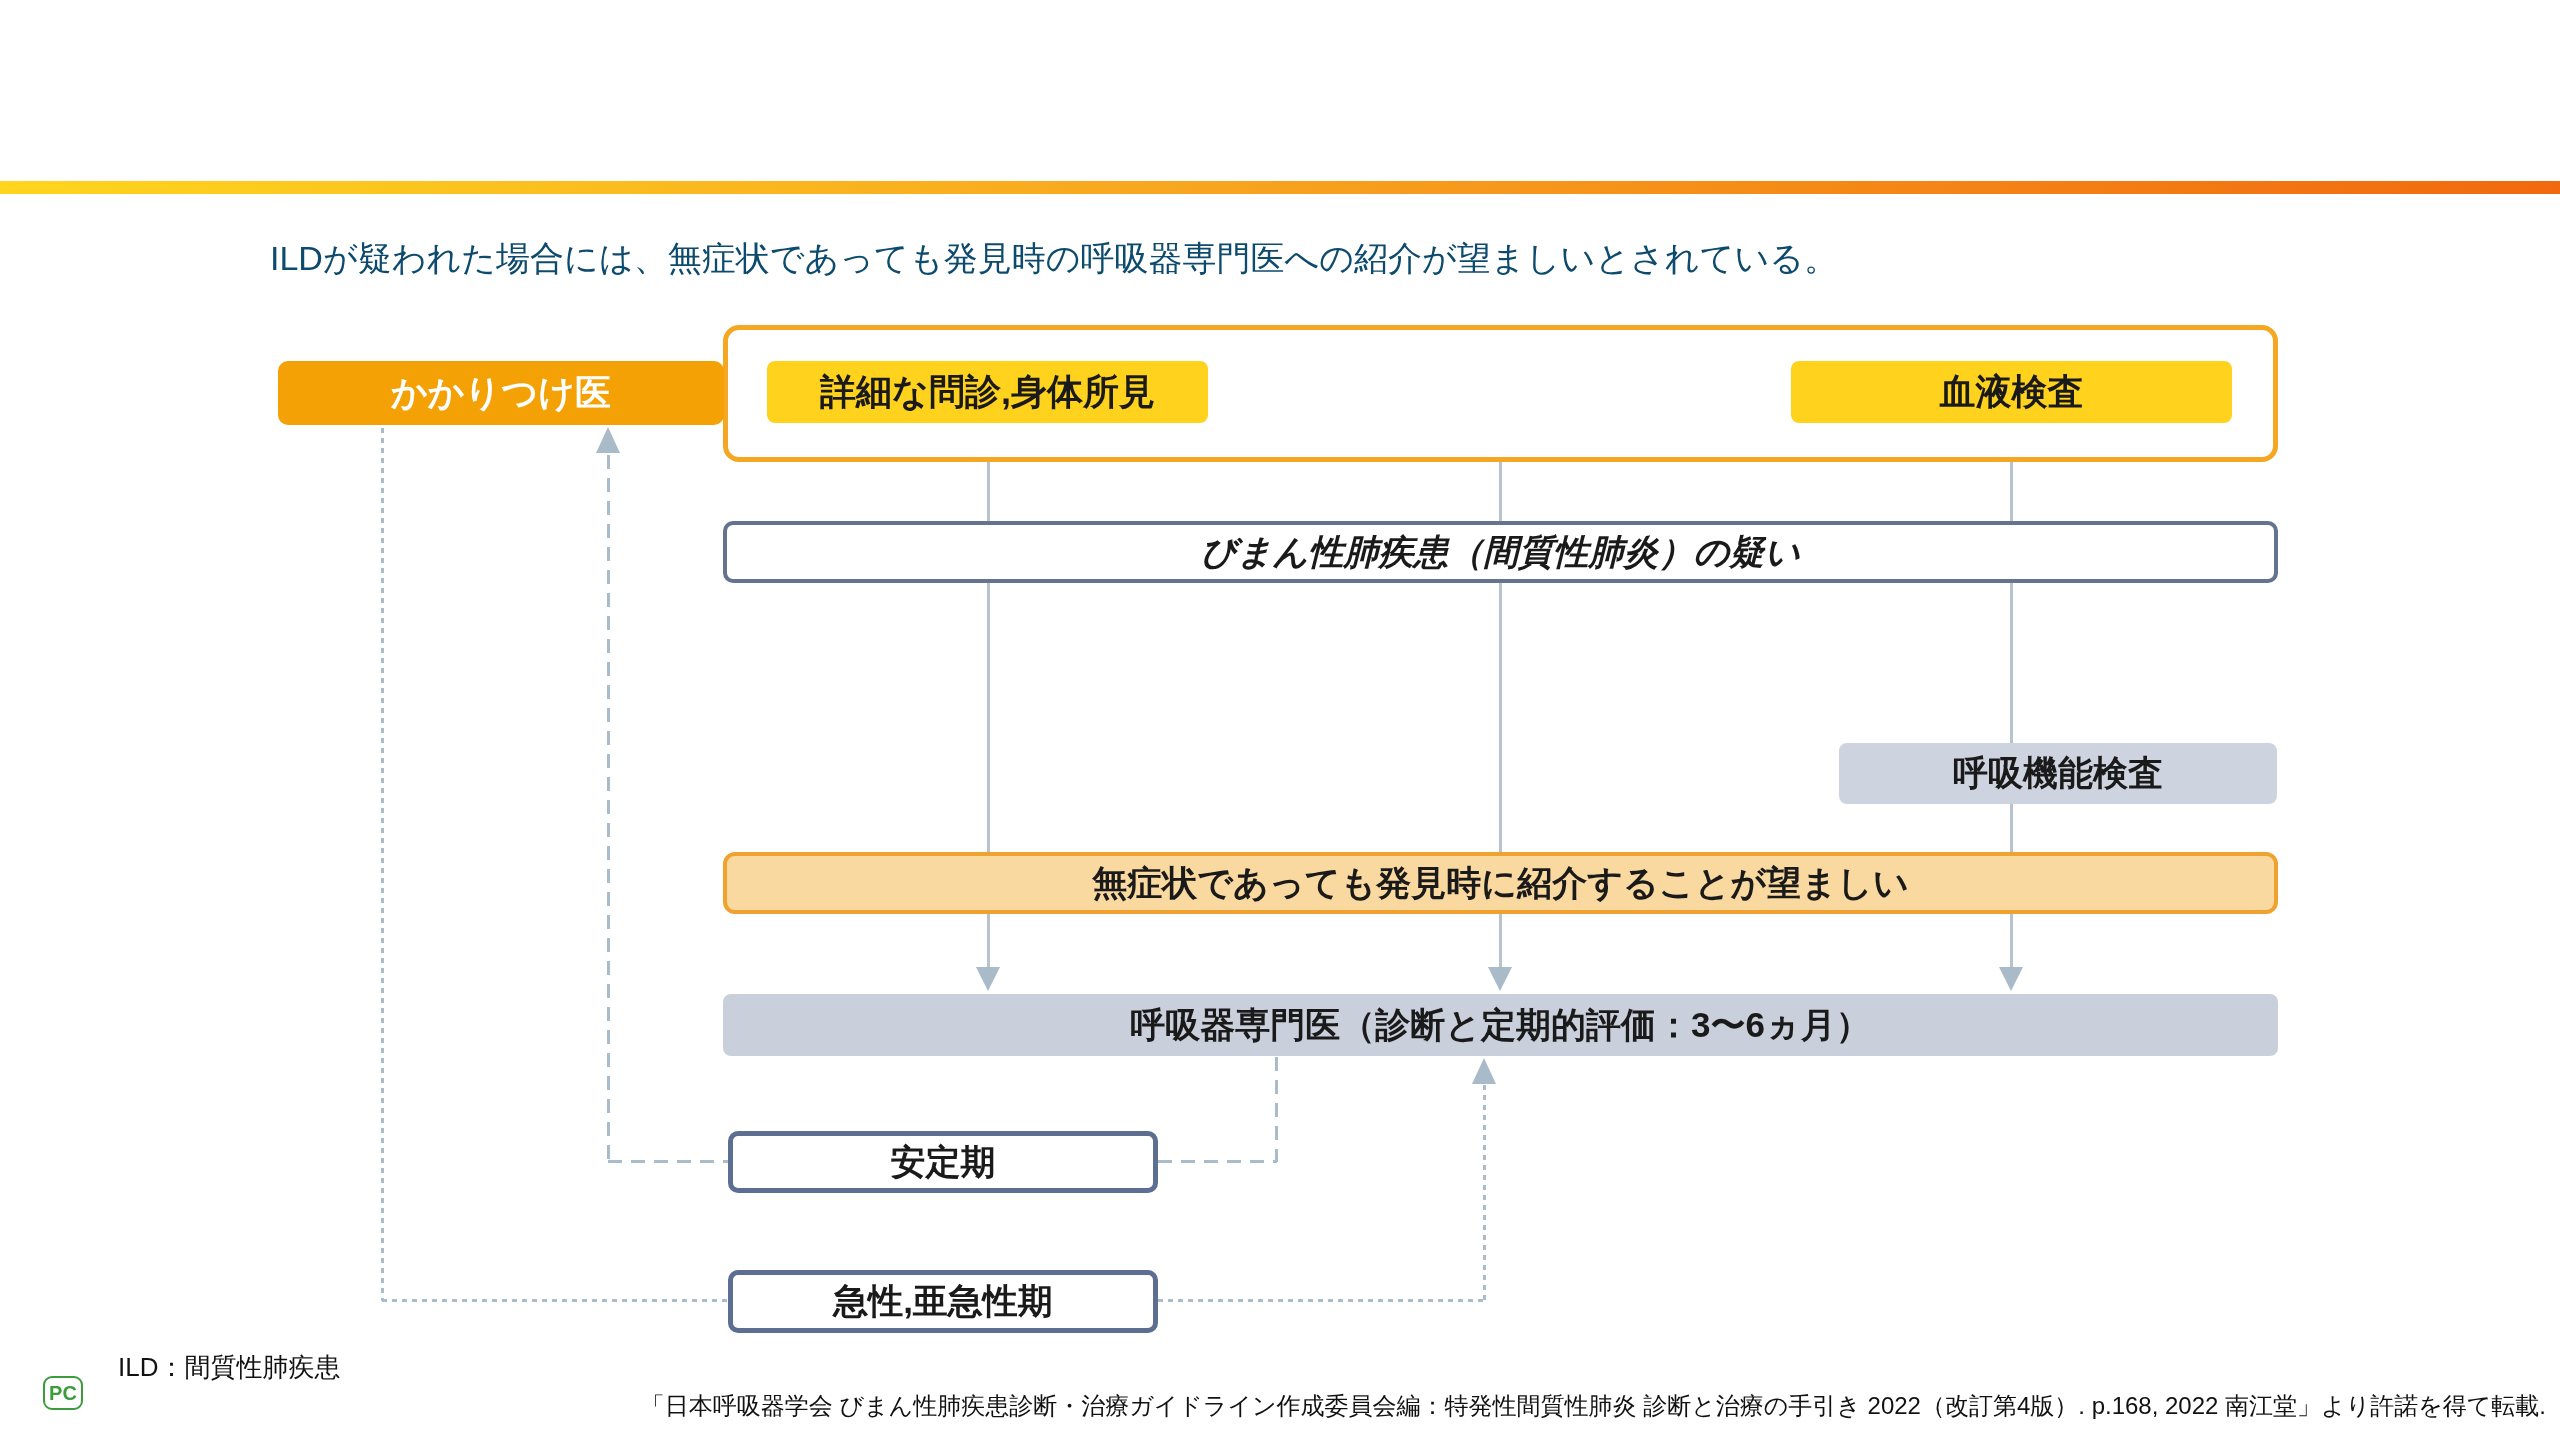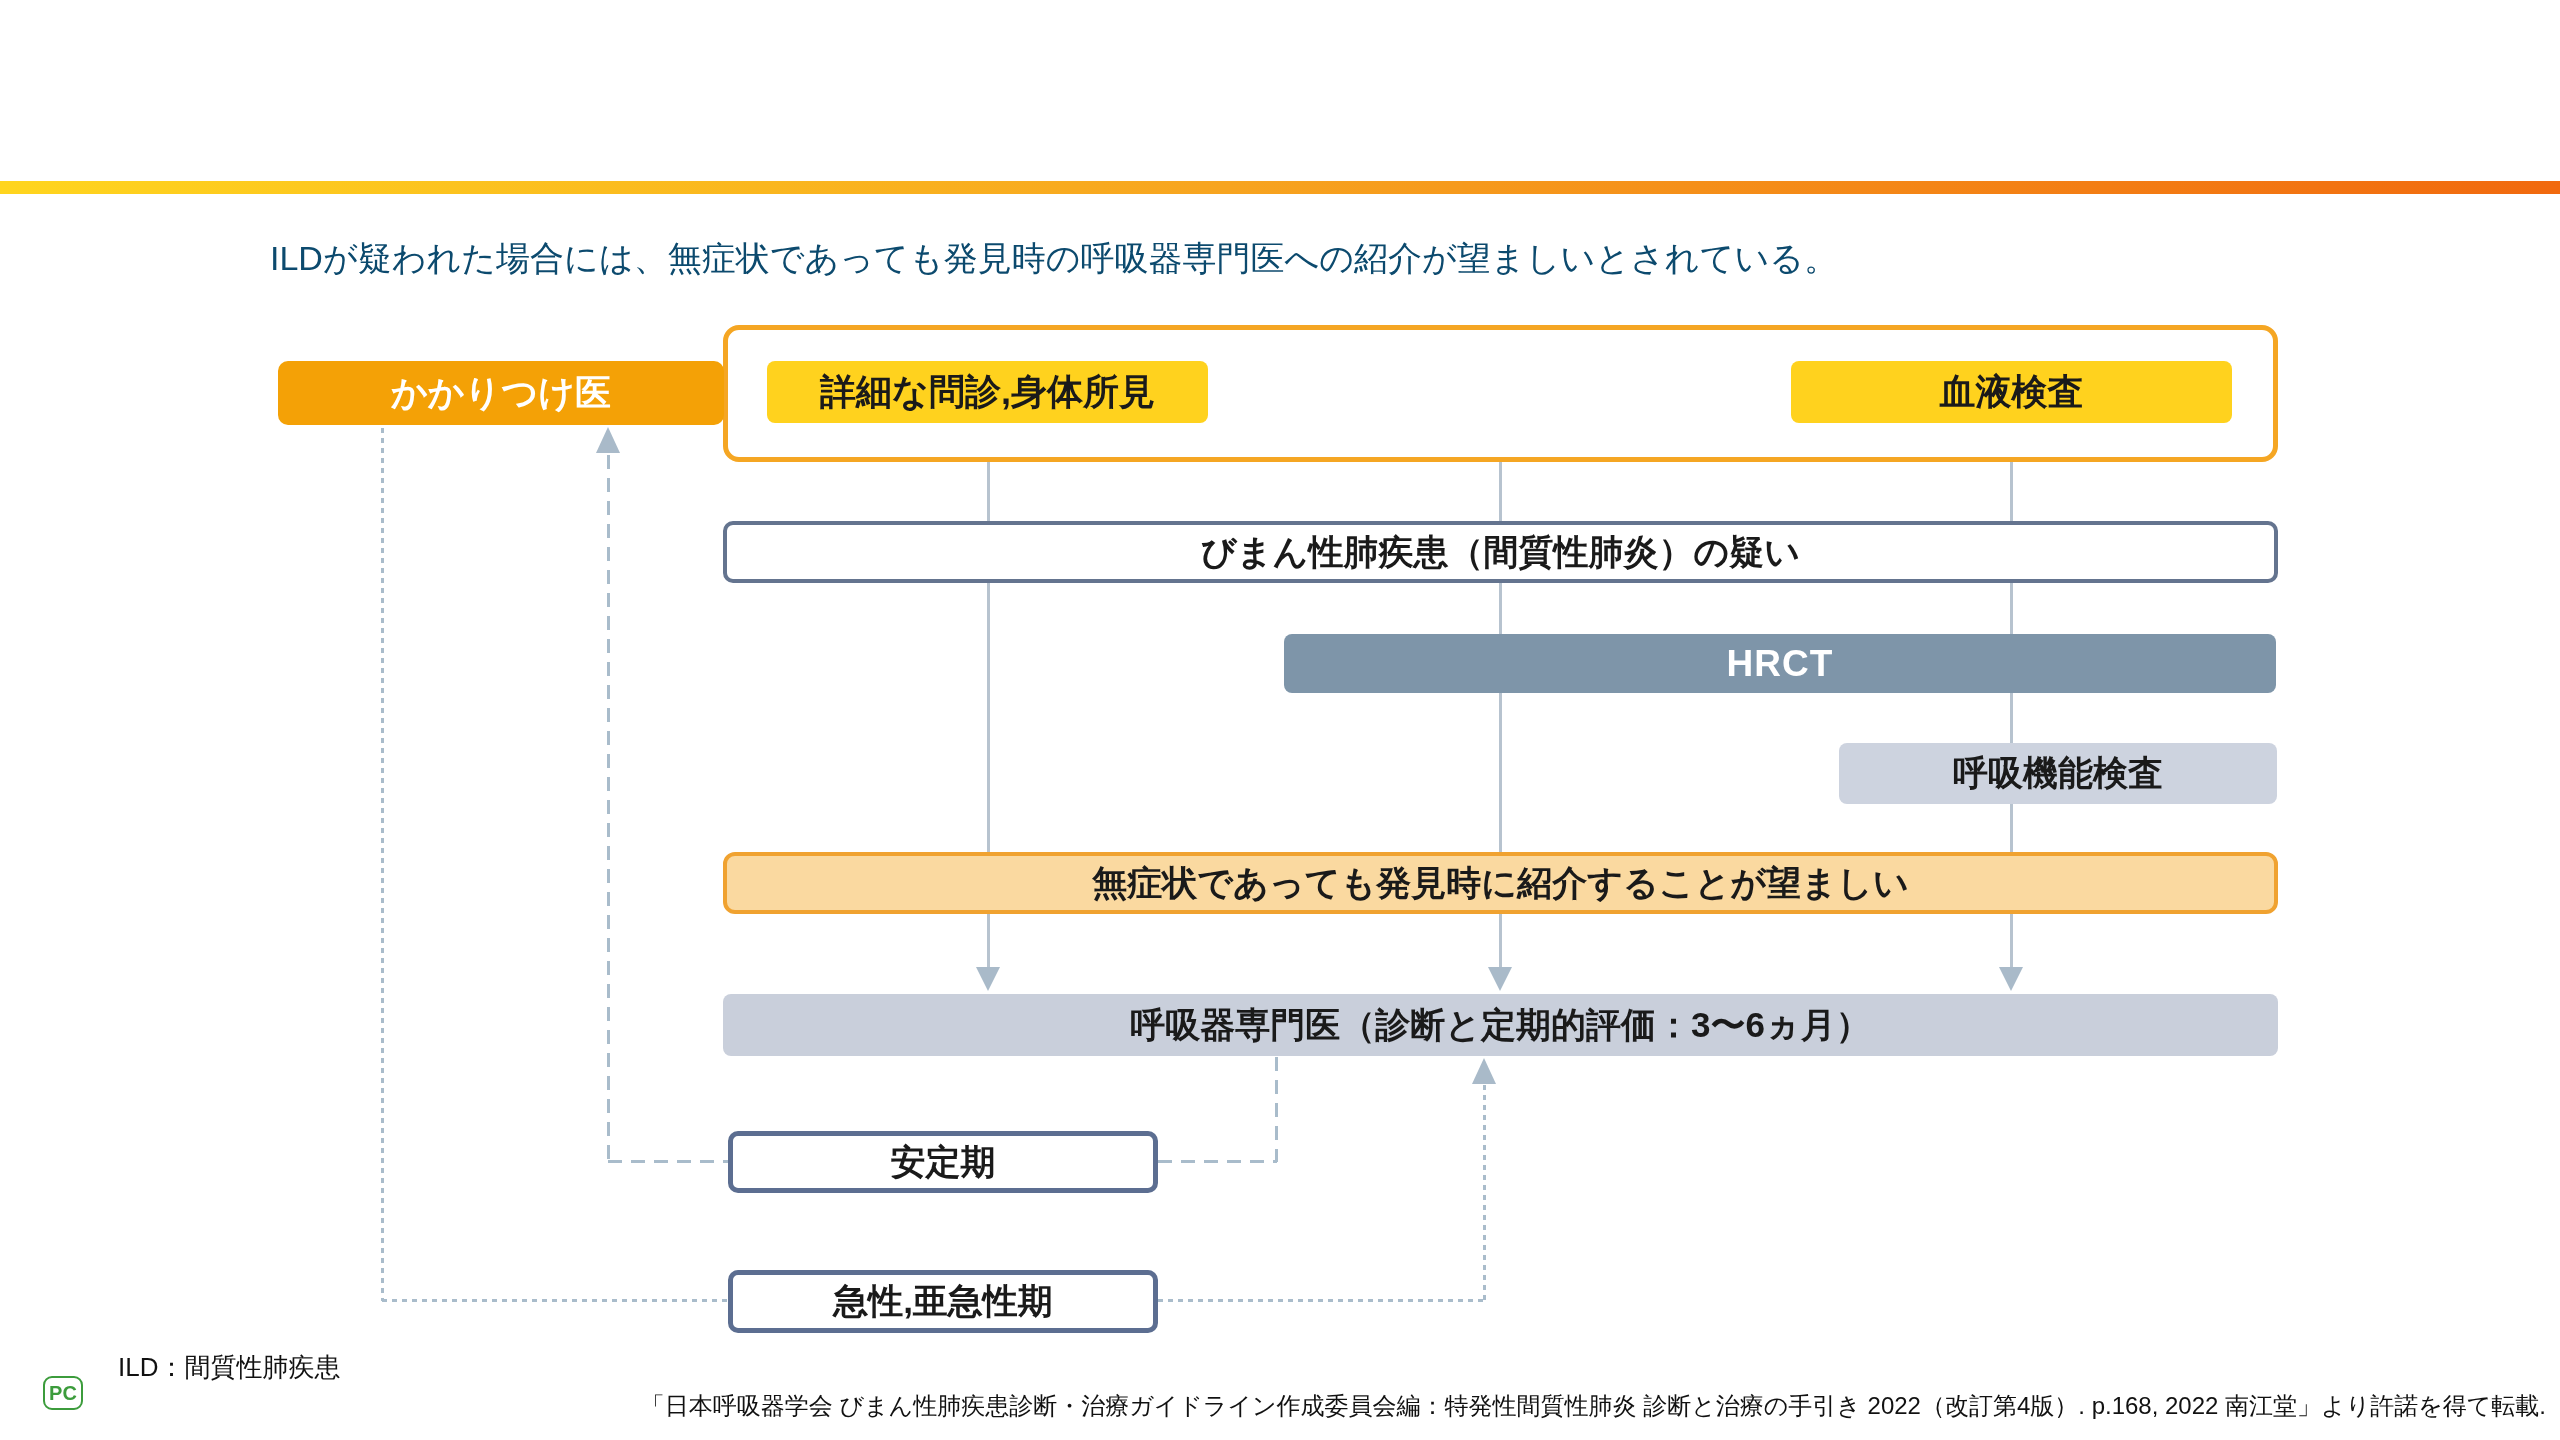--- a/index.html
+++ b/index.html
@@ -16,21 +16,21 @@
   .intro{position:absolute;left:270px;top:236px;font-size:34px;font-weight:500;color:#0c4a6e;}
   
   .box{position:absolute;display:flex;align-items:center;justify-content:center;box-sizing:border-box;z-index:2;}
   .box .lbl{font-weight:bold;font-size:35px;color:#1a1a1a;white-space:nowrap;}
   .exam-container{left:723px;top:325px;width:1555px;height:137px;background:#fff;border:5px solid #F5A623;border-radius:16px;}
   .primary{left:278px;top:361px;width:446px;height:64px;background:#F4A106;border-radius:10px;z-index:3;}
   .primary .lbl{color:#ffffff;font-size:36px;}
   .exam{top:361px;width:441px;height:62px;background:#FFD21E;border-radius:8px;z-index:3;}
   .exam .lbl{font-size:36px;}
   .exam1{left:767px;} .exam2{left:1279px;} .exam3{left:1791px;}
-  .suspicion{left:723px;top:521px;width:1555px;height:62px;background:#fff;border:4px solid #64748F;border-radius:10px;}
+  .suspicion{left:723px;top:521px;width:1555px;height:62px;background:#fff;border:4px solid #64748F;border-radius:10px;font-style:italic;}
   .hrct{left:1284px;top:634px;width:992px;height:59px;background:#7E95A9;border-radius:8px;}
   .hrct .lbl{color:#ffffff;font-size:37px;letter-spacing:1px;}
   .pft{left:1839px;top:743px;width:438px;height:61px;background:#CDD3DF;border-radius:8px;}
   .recommend{left:723px;top:852px;width:1555px;height:62px;background:#FAD9A0;border:4px solid #F0A230;border-radius:12px;}
   .specialist{left:723px;top:994px;width:1555px;height:62px;background:#C9CFDB;border-radius:8px;}
   .stable{left:728px;top:1131px;width:430px;height:62px;background:#fff;border:5px solid #5C6E91;border-radius:10px;}
   .acute{left:728px;top:1270px;width:430px;height:63px;background:#fff;border:5px solid #5C6E91;border-radius:10px;}
   
   .line{position:absolute;z-index:1;}
   .solid-v{width:3px;background:#B7C3CF;}
@@ -90,23 +90,20 @@
     <span class="lbl">詳細な問診,身体所見</span>
   </div>
   <div class="box exam exam3">
     <span class="lbl">血液検査</span>
   </div>
 
   <div class="box suspicion">
     <span class="lbl">びまん性肺疾患（間質性肺炎）の疑い</span>
   </div>
 
-  <div class="box hrct">
-    <span class="lbl">HRCT</span>
-  </div>
 
   <div class="box pft">
     <span class="lbl">呼吸機能検査</span>
   </div>
 
   <div class="box recommend">
     <span class="lbl">無症状であっても発見時に紹介することが望ましい</span>
   </div>
 
   <div class="box specialist">

